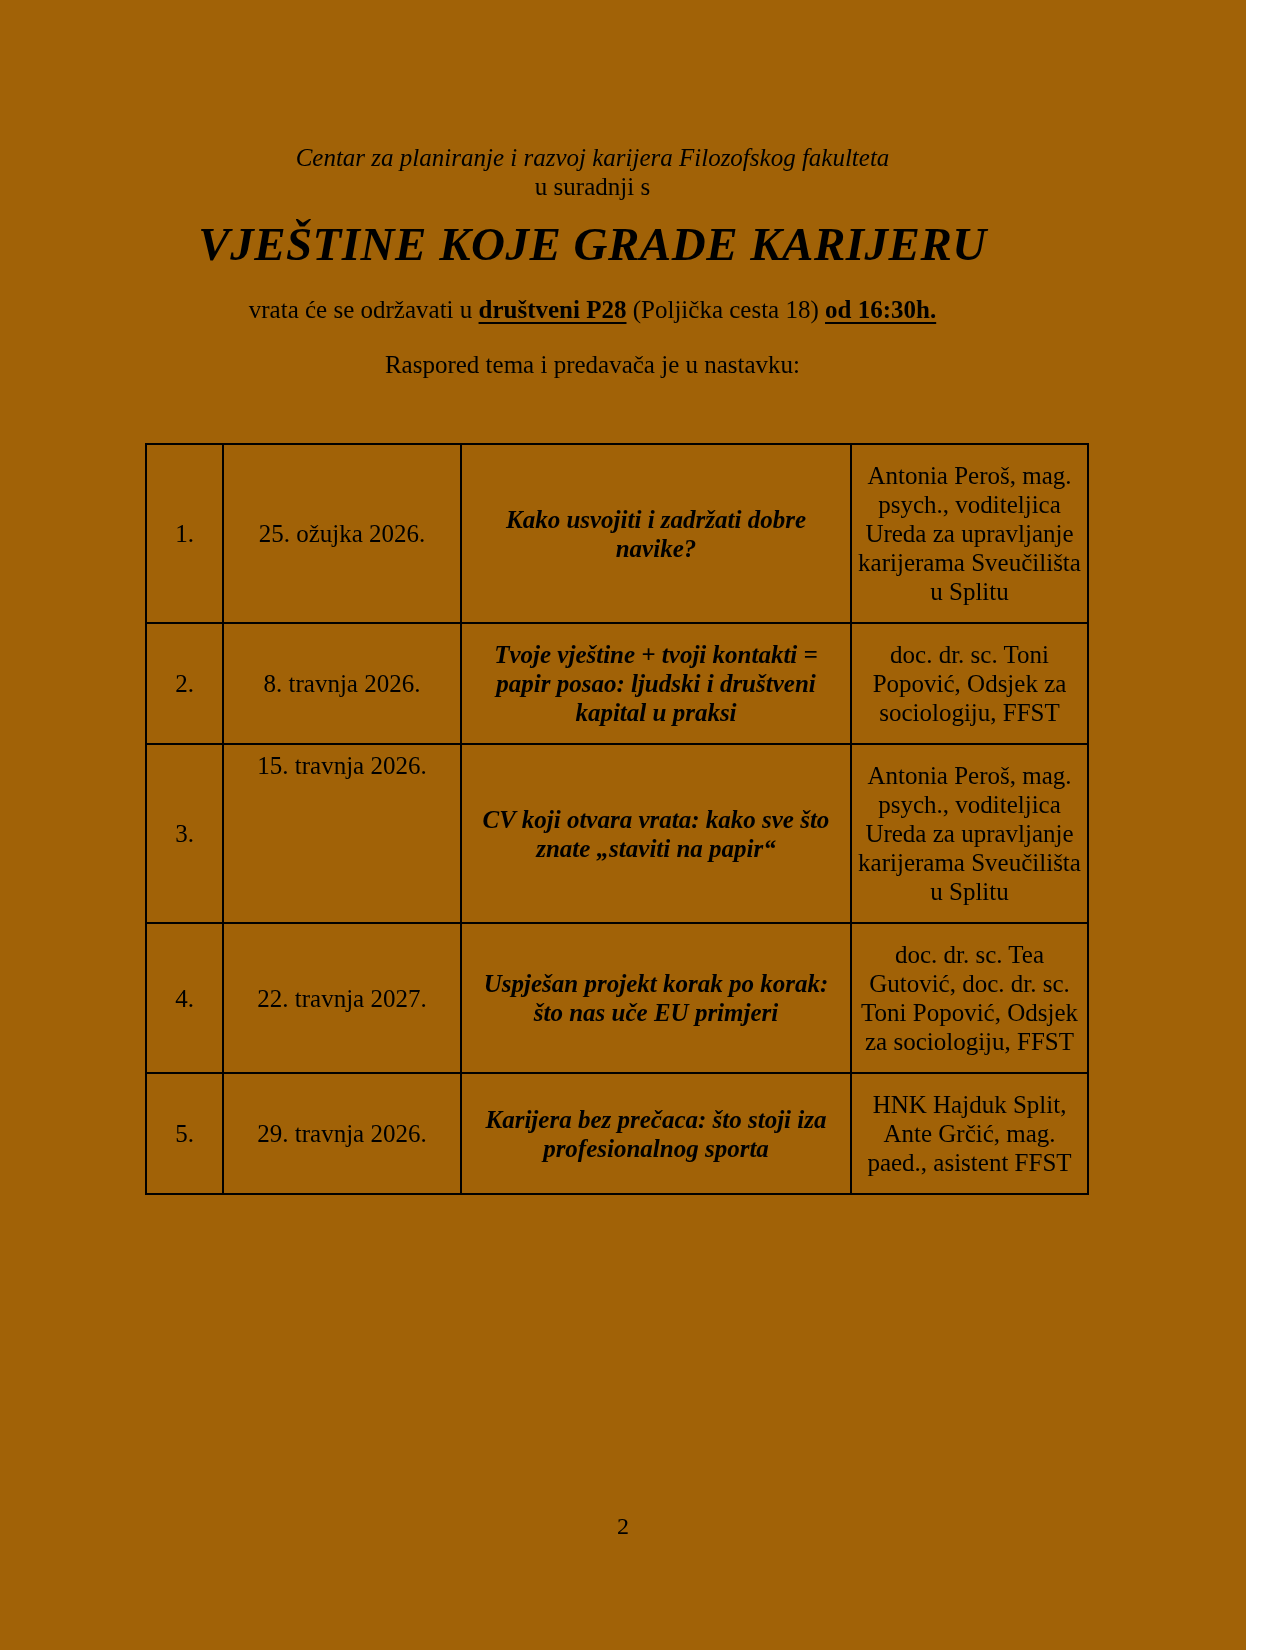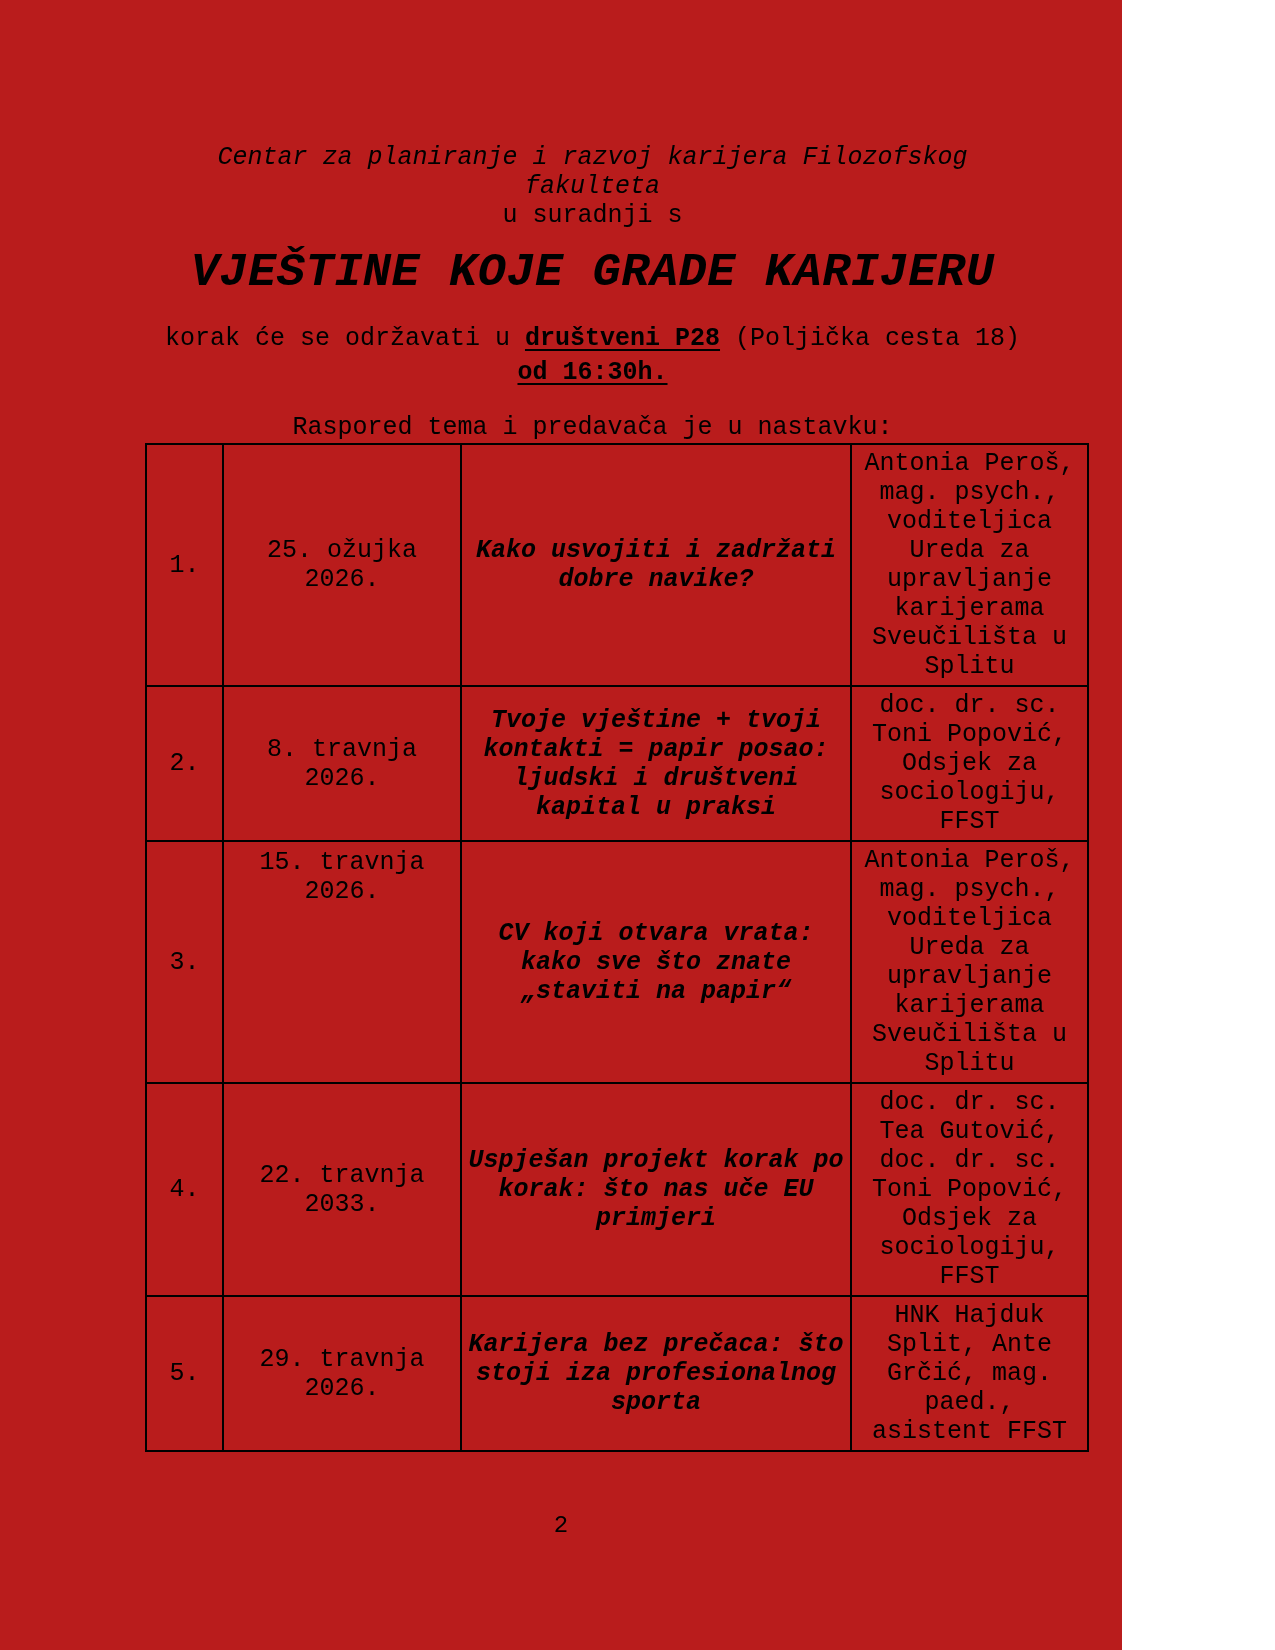--- a/index.html
+++ b/index.html
@@ -1,23 +1,23 @@
 <!DOCTYPE html>
 <html><head>
 <meta charset="utf-8">
 <style>
   * { box-sizing: border-box; }
   html, body { margin: 0; padding: 0; background: #ffffff; }
   .page {
     position: relative;
-    width: 1122px;
+    width: 1246px;
     height: 1650px;
-    background: #b91c1c;
+    background: #a16207;
     color: #000000;
-    font-family: Liberation Mono, monospace;
+    font-family: Liberation Serif, serif;
     font-size: 25px;
     overflow: hidden;
   }
   .header-block {
     position: absolute;
     left: 150px;
     top: 143px;
     width: 885px;
     text-align: center;
   }
@@ -44,21 +44,21 @@
     left: 145px;
     top: 443px;
     width: 942px;
     border-collapse: collapse;
     table-layout: fixed;
   }
   table.schedule td {
     border: 2px solid #000000;
     text-align: center;
     vertical-align: middle;
-    padding: 4px 6px;
+    padding: 16px 6px;
     line-height: 29px;
   }
   col.c1 { width: 77px; }
   col.c2 { width: 238px; }
   col.c3 { width: 390px; }
   col.c4 { width: 237px; }
   tr.r1 { height: 144px; }
   tr.r2 { height: 90px; }
   tr.r3 { height: 146px; }
   tr.r4 { height: 141px; }
@@ -84,21 +84,21 @@
 <body>
 
 <div class="page">
 
   <div class="header-block">
     <p class="italic">Centar za planiranje i razvoj karijera Filozofskog fakulteta</p>
     <p>u suradnji s</p>
 
     <h1 class="doc-title">VJEŠTINE KOJE GRADE KARIJERU</h1>
 
-    <p class="venue-line"><span>korak će se održavati u </span><span class="bold-underline">društveni P28</span><span> (Poljička cesta 18) </span><span class="bold-underline">od 16:30h.</span></p>
+    <p class="venue-line"><span>vrata će se održavati u </span><span class="bold-underline">društveni P28</span><span> (Poljička cesta 18) </span><span class="bold-underline">od 16:30h.</span></p>
 
     <p class="table-intro">Raspored tema i predavača je u nastavku:</p>
   </div>
 
   <table class="schedule">
     <colgroup>
       <col class="c1">
         <col class="c2">
         <col class="c3">
         <col class="c4">
@@ -117,21 +117,21 @@
     <td class="c-speaker">doc. dr. sc. Toni Popović, Odsjek za sociologiju, FFST</td>
   </tr>
         <tr class="r3">
     <td class="c-num">3.</td>
     <td class="c-date">15. travnja 2026.</td>
     <td class="c-topic">CV koji otvara vrata: kako sve što znate „staviti na papir“</td>
     <td class="c-speaker">Antonia Peroš, mag. psych., voditeljica Ureda za upravljanje karijerama Sveučilišta u Splitu</td>
   </tr>
         <tr class="r4">
     <td class="c-num">4.</td>
-    <td class="c-date">22. travnja 2033.</td>
+    <td class="c-date">22. travnja 2027.</td>
     <td class="c-topic">Uspješan projekt korak po korak: što nas uče EU primjeri</td>
     <td class="c-speaker">doc. dr. sc. Tea Gutović, doc. dr. sc. Toni Popović, Odsjek za sociologiju, FFST</td>
   </tr>
         <tr class="r5">
     <td class="c-num">5.</td>
     <td class="c-date">29. travnja 2026.</td>
     <td class="c-topic">Karijera bez prečaca: što stoji iza profesionalnog sporta</td>
     <td class="c-speaker">HNK Hajduk Split, Ante Grčić, mag. paed., asistent FFST</td>
   </tr>
       </tbody>

